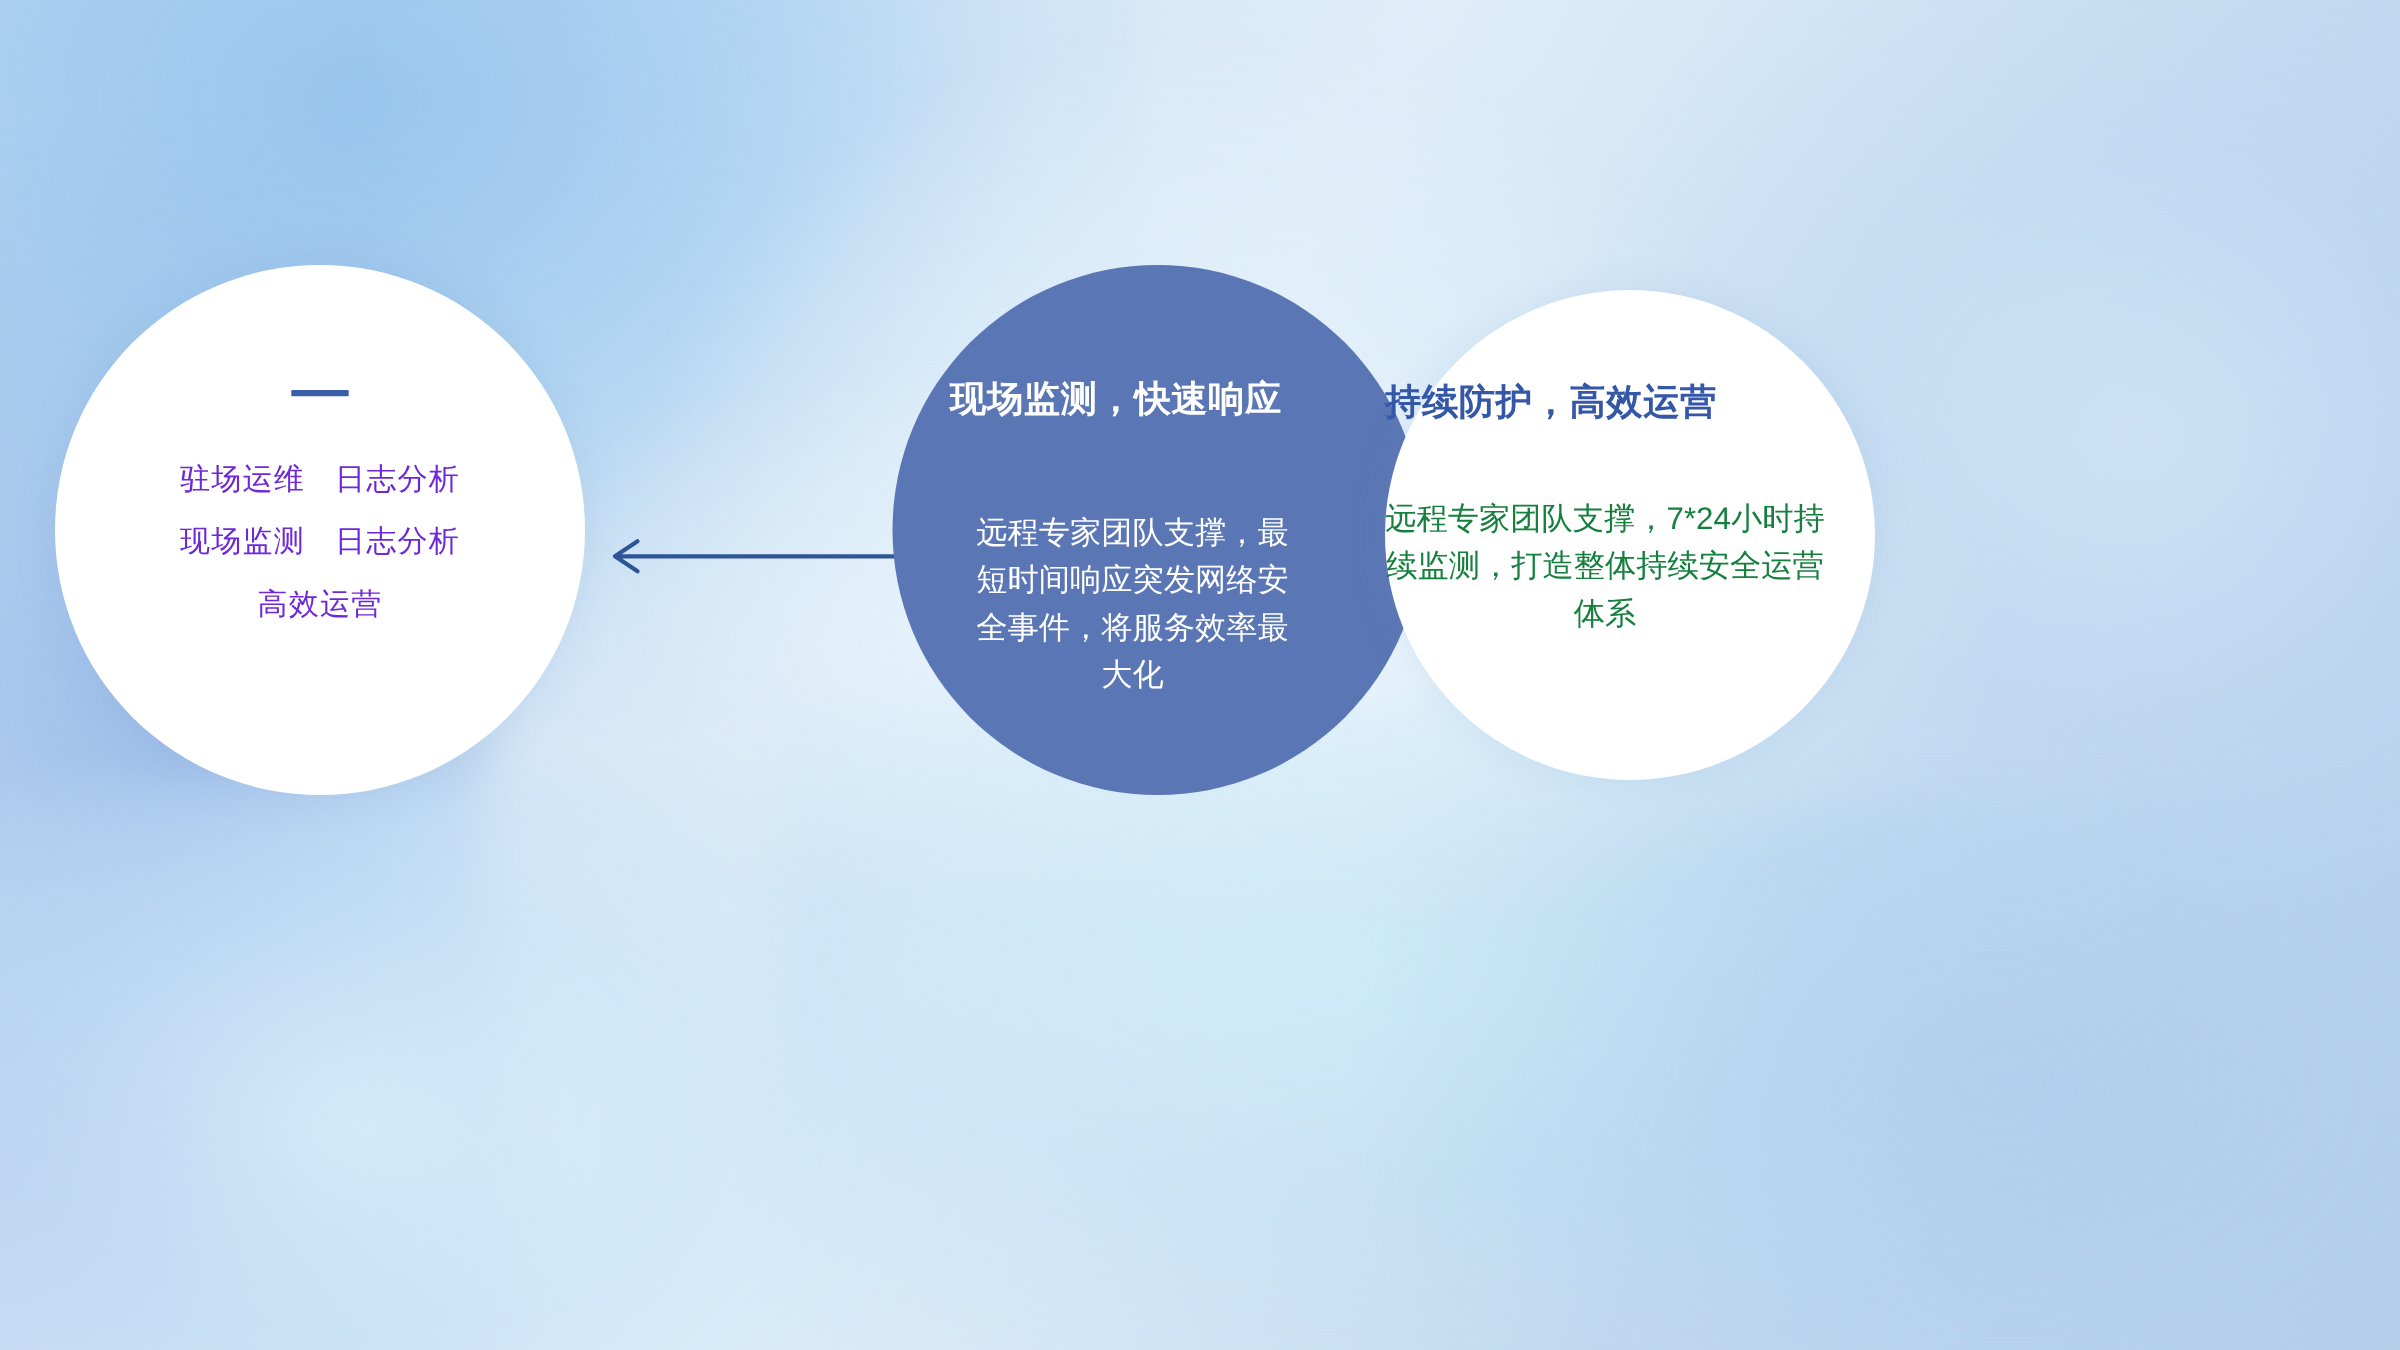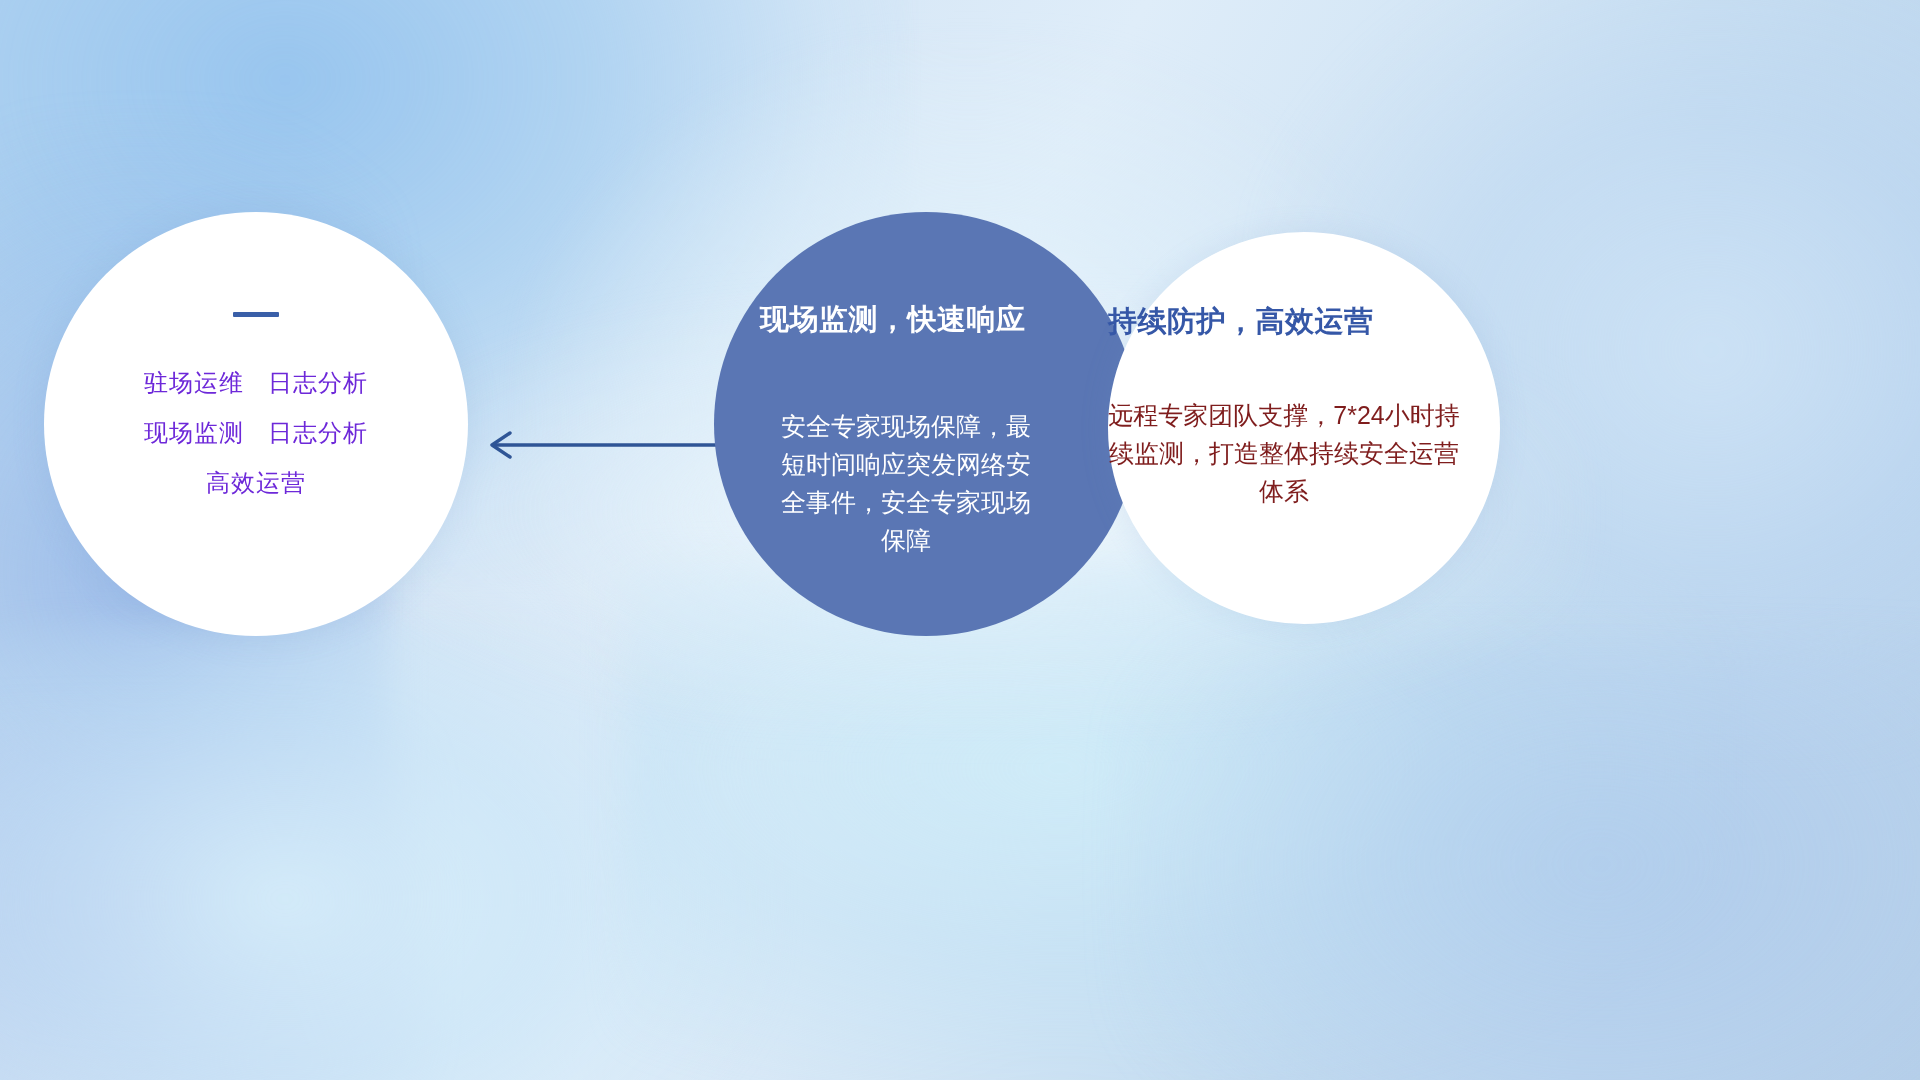--- a/index.html
+++ b/index.html
@@ -237,21 +237,21 @@
     font-weight: bold;
     color: #3557a7;
     white-space: nowrap;
     letter-spacing: 0.5px;
   }
   .right-body {
     margin-top: 54px;
     width: 352px;
     font-size: 25px;
     line-height: 1.52;
-    color: #7f1d1d;
+    color: #15803d;
     text-align: center;
   }
 </style>
 </head>
 <body>
 
 <div id="stage">
 
   <div class="bg-base"></div>
   <div class="bg-glow-tl"></div>
@@ -276,21 +276,21 @@
         <div class="left-line"><span>驻场运维</span><span class="gap"></span><span>日志分析</span></div>
         <div class="left-line"><span>现场监测</span><span class="gap"></span><span>日志分析</span></div>
         <div class="left-line"><span>高效运营</span></div>
       </div>
     </div>
   </div>
 
   <div class="circle" id="circle-middle">
     <div class="mid-inner">
       <div class="mid-title">现场监测，快速响应</div>
-      <div class="mid-body">安全专家现场保障，最短时间响应突发网络安全事件，安全专家现场保障</div>
+      <div class="mid-body">远程专家团队支撑，最短时间响应突发网络安全事件，将服务效率最大化</div>
     </div>
   </div>
 
   <div class="circle" id="circle-right">
     <div class="right-inner">
       <div class="right-title">持续防护，高效运营</div>
       <div class="right-body">远程专家团队支撑，7*24小时持续监测，打造整体持续安全运营体系</div>
     </div>
   </div>
 

